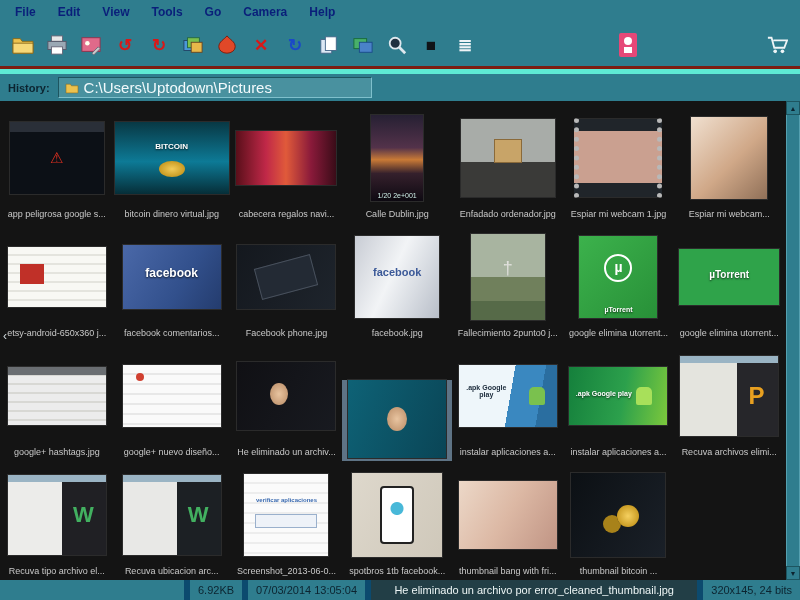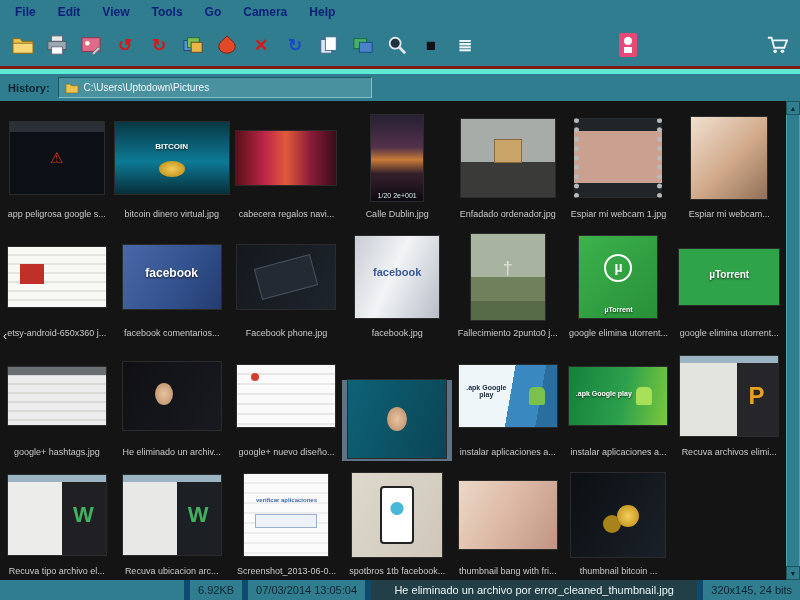--- a/index.html
+++ b/index.html
@@ -16,21 +16,21 @@
   .g-blue{color:#1a49c8;}
   .g-black{color:#101418;}
   .g-white{color:#eef4f6;}
   .tb-spacer{width:130px;}
   .tb-push{margin-left:auto;}
   .badge{width:20px;height:26px;display:flex;align-items:center;justify-content:center;}
 
   .historybar{height:27px;background:#2f7d8e;display:flex;align-items:center;padding:0 8px;gap:8px;flex:0 0 auto;border-top:5px solid #5eead4;}
   .hist-label{color:#0c2430;font-size:11px;font-weight:bold;}
   .hist-box{height:19px;min-width:300px;background:#49919f;border:1px solid #1d5560;border-right-color:#7fc0cc;border-bottom-color:#7fc0cc;display:flex;align-items:center;gap:5px;padding:0 6px;}
-  .hist-path{color:#f2fafc;font-size:10px;}
+  .hist-path{color:#f2fafc;font-size:15px;}
 
   
   .content{flex:1;display:flex;position:relative;background:#141414;min-height:0;}
   .collapse{position:absolute;left:0;top:222px;width:10px;height:26px;display:flex;align-items:center;justify-content:center;color:#cfd8dc;font-size:12px;z-index:5;}
   .grid{flex:1;display:grid;grid-template-columns:repeat(7,1fr);grid-auto-rows:118px;gap:1px;padding:4px 2px;overflow:hidden;}
   .cell{display:flex;flex-direction:column;align-items:center;justify-content:flex-end;padding:2px 1px;}
   .cell.sel{background:#5e7385;margin-top:37px;}
   .thumbwrap{flex:1;display:flex;align-items:center;justify-content:center;width:100%;}
   .thumb{position:relative;width:100px;height:80px;background:#000;border:1px solid #2b2b2b;box-sizing:border-box;overflow:hidden;}
   .thumb::after{position:absolute;left:50%;top:50%;transform:translate(-50%,-50%);}
@@ -340,35 +340,35 @@
       </div>
 
       <div class="cell c15">
         <div class="thumbwrap">
             <div class="thumb">
               <span class="ovl"></span>
             </div>
           </div>
         <div class="caption">google+ hashtags.jpg</div>
       </div>
+      <div class="cell c16">
+        <div class="thumbwrap">
+            <div class="thumb">
+              <span class="ovl"></span>
+            </div>
+          </div>
+        <div class="caption">google+ nuevo diseño...</div>
+      </div>
       <div class="cell c17">
         <div class="thumbwrap">
             <div class="thumb">
               <span class="ovl"></span>
             </div>
           </div>
         <div class="caption">He eliminado un archiv...</div>
-      </div>
-      <div class="cell c16">
-        <div class="thumbwrap">
-            <div class="thumb">
-              <span class="ovl"></span>
-            </div>
-          </div>
-        <div class="caption">google+ nuevo diseño...</div>
       </div>
       <div class="cell c18 sel">
         <div class="thumbwrap">
             <div class="thumb">
               <span class="ovl"></span>
             </div>
           </div>
         <div class="caption">bnail.jpg</div>
       </div>
       <div class="cell c19">

